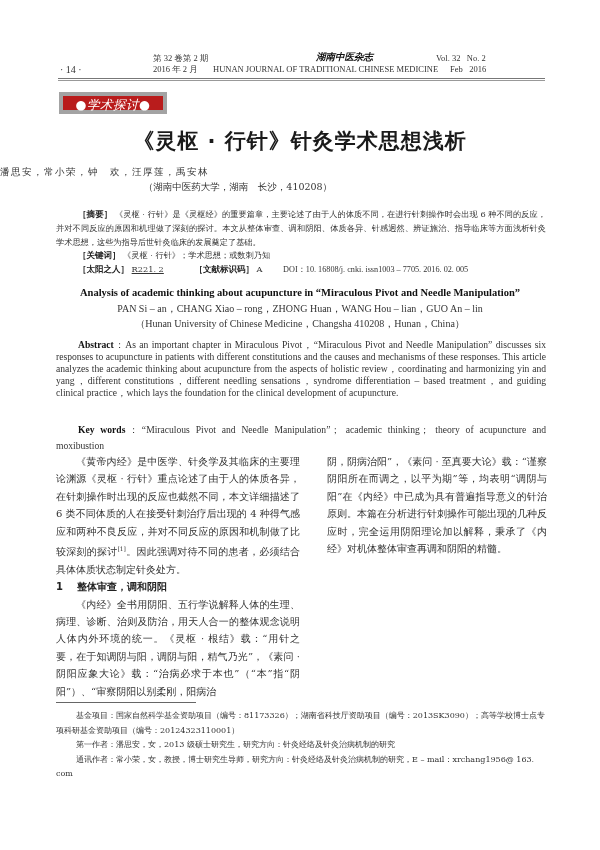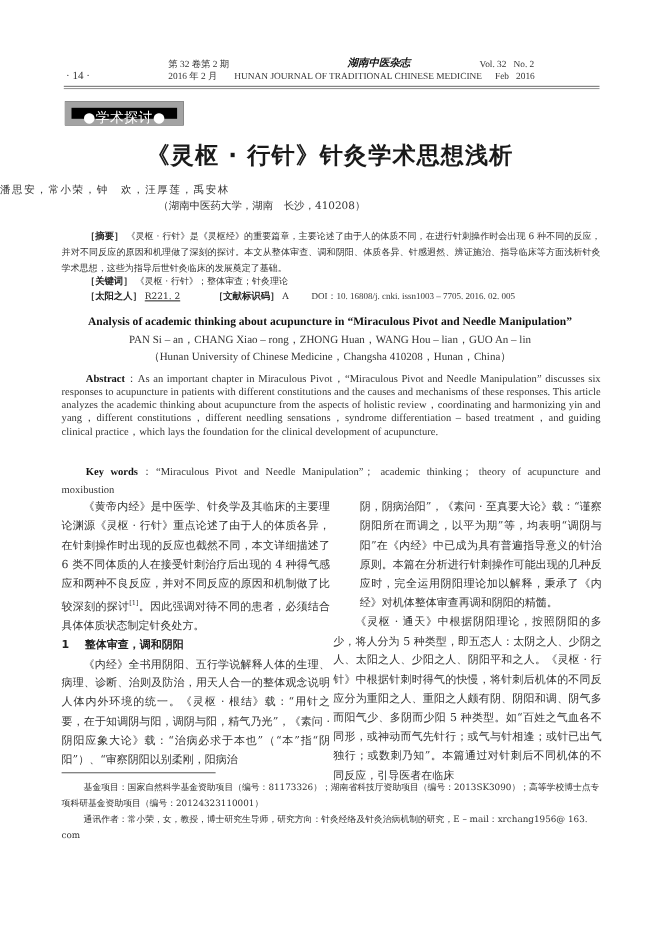--- a/index.html
+++ b/index.html
@@ -1,20 +1,20 @@
 <!DOCTYPE html>
 <html><head>
   <meta charset="utf-8">
   <style>
     html, body { margin: 0; padding: 0; background: #ffffff; }
     body { width: 600px; height: 850px; position: relative; overflow: hidden; color: #222; font-family: "DejaVu Serif", serif; }
     .abs { position: absolute; }
     .hdr { font-family: "Liberation Serif", serif; font-size: 8.5px; color: #333; white-space: nowrap; }
     .rule-top { position: absolute; left: 58px; top: 78px; width: 487px; height: 0; border-top: 1px solid #777; border-bottom: 1px solid #999; padding-top: 1px; }
-    .section-tag { position: absolute; left: 59px; top: 92px; width: 108px; height: 22px; background: #000000; border: 6px solid #a3a3a3; box-sizing: border-box; color: #fff; font-family: "DejaVu Sans", sans-serif; font-size: 12.5px; line-height: 18px; text-align: center; letter-spacing: 0.5px; }
+    .section-tag { position: absolute; left: 59px; top: 92px; width: 108px; height: 22px; background: #b91c1c; border: 4px solid #a3a3a3; box-sizing: border-box; color: #fff; font-family: "DejaVu Sans", sans-serif; font-size: 12.5px; line-height: 18px; text-align: center; letter-spacing: 0.5px; font-style: italic; }
     .title { position: absolute; left: 0; top: 127px; width: 600px; text-align: center; font-family: "DejaVu Sans", sans-serif; font-weight: bold; font-size: 21px; color: #1a1a1a; letter-spacing: 1px; }
     .authors { position: absolute; left: 0; top: 166px; width: 600px; font-size: 9.5px; color: #333; letter-spacing: 1.5px; }
     .affil { position: absolute; left: 0; top: 181px; width: 476px; text-align: center; font-size: 9.5px; color: #333; }
     .cn-abs { position: absolute; left: 56px; top: 207px; width: 490px; font-size: 8.2px; line-height: 14px; color: #333; text-indent: 22px; text-align: justify; }
     .lbl { font-family: "DejaVu Sans", sans-serif; font-weight: bold; font-size: 8.5px; color: #222; }
     .meta-line { position: absolute; left: 78px; font-size: 8.2px; color: #333; white-space: nowrap; }
     .en-title { position: absolute; left: 0; top: 287px; width: 600px; text-align: center; font-family: "Liberation Serif", serif; font-weight: bold; font-size: 10.5px; color: #111; }
     .en-authors { position: absolute; left: 0; top: 302px; width: 600px; text-align: center; font-family: "Liberation Serif", serif; font-size: 10px; color: #333; }
     .en-affil { position: absolute; left: 0; top: 317px; width: 600px; text-align: center; font-family: "Liberation Serif", serif; font-size: 10px; color: #333; }
     .en-abs { position: absolute; left: 56px; top: 339px; width: 490px; font-family: "Liberation Serif", serif; font-size: 9.6px; line-height: 12px; color: #333; text-indent: 22px; text-align: justify; }
@@ -48,21 +48,21 @@
 <div class="title">《灵枢 · 行针》针灸学术思想浅析</div>
 <div class="authors">潘思安，常小荣，钟　欢，汪厚莲，禹安林</div>
 <div class="affil">（湖南中医药大学，湖南　长沙，410208）</div>
 
 <div class="cn-abs">
   <span class="lbl">［摘要］</span>
   <span>《灵枢 · 行针》是《灵枢经》的重要篇章，主要论述了由于人的体质不同，在进行针刺操作时会出现 6 种不同的反应，并对不同反应的原因和机理做了深刻的探讨。本文从整体审查、调和阴阳、体质各异、针感迥然、辨证施治、指导临床等方面浅析针灸学术思想，这些为指导后世针灸临床的发展奠定了基础。</span>
 </div>
 <div class="meta-line" style="top:250px;">
   <span class="lbl">［关键词］</span>
-  <span>《灵枢 · 行针》；整体审查；针灸理论</span>
+  <span>《灵枢 · 行针》；学术思想；或数刺乃知</span>
 </div>
 <div class="meta-line" style="top:264px;">
   <span class="lbl">［太阳之人］</span>
   <span style="margin-right:28px;text-decoration:underline;">R221. 2</span>
   <span class="lbl">［文献标识码］</span>
   <span style="margin-right:18px;">A</span>
   <span style="font-family:'Liberation Serif',serif;">DOI：10. 16808/j. cnki. issn1003 – 7705. 2016. 02. 005</span>
 </div>
 
 <div class="en-title">Analysis of academic thinking about acupuncture in “Miraculous Pivot and Needle Manipulation”</div>
@@ -75,20 +75,20 @@
   <b>Key words</b><span>：“Miraculous Pivot and Needle Manipulation”； academic thinking； theory of acupuncture and moxibustion</span>
 </div>
 
 <div class="col col-left">
   <p><span>《黄帝内经》是中医学、针灸学及其临床的主要理论渊源《灵枢 · 行针》重点论述了由于人的体质各异，在针刺操作时出现的反应也截然不同，本文详细描述了 6 类不同体质的人在接受针刺治疗后出现的 4 种得气感应和两种不良反应，并对不同反应的原因和机制做了比较深刻的探讨</span><sup>[1]</sup><span>。因此强调对待不同的患者，必须结合具体体质状态制定针灸处方。</span></p>
   <div class="sec-head"><span class="num">1</span><span>整体审查，调和阴阳</span></div>
   <p>《内经》全书用阴阳、五行学说解释人体的生理、病理、诊断、治则及防治，用天人合一的整体观念说明人体内外环境的统一。《灵枢 · 根结》载：“用针之要，在于知调阴与阳，调阴与阳，精气乃光”，《素问 · 阴阳应象大论》载：“治病必求于本也”（“本”指“阴阳”）、“审察阴阳以别柔刚，阳病治</p>
 </div>
 <div class="col col-right">
   <p style="text-indent:0;margin-left:24px;">阴，阴病治阳”，《素问 · 至真要大论》载：“谨察阴阳所在而调之，以平为期”等，均表明“调阴与阳”在《内经》中已成为具有普遍指导意义的针治原则。本篇在分析进行针刺操作可能出现的几种反应时，完全运用阴阳理论加以解释，秉承了《内经》对机体整体审查再调和阴阳的精髓。</p>
-  <p>《灵枢 · 通天》中根据阴阳理论，按照阴阳的多少，将人分为 5 种类型，即五态人：太阴之人、少阴之人、太阳之人、少阳之人、阴阳平和之人。《灵枢 · 行针》中根据针刺时得气的快慢，将针刺后机体的不同反应分为重阳之人、重阳之人颇有阴、阴阳和调、阴气多而阳气少、多阴而少阳 5 种类型。如“百姓之气血各不同形，或神动而气先针行；或气与针相逢；或针已出气独行；或数刺乃知”。本篇通过对针刺后不同机体的不同反应，引导医者在临床</p>
 </div>
 
 <div class="foot-rule"></div>
 <div class="footnotes">
   <p>基金项目：国家自然科学基金资助项目（编号：81173326）；湖南省科技厅资助项目（编号：2013SK3090）；高等学校博士点专项科研基金资助项目（编号：20124323110001）</p>
+  <p>第一作者：潘思安，女，2013 级硕士研究生，研究方向：针灸经络及针灸治病机制的研究</p>
   <p>通讯作者：常小荣，女，教授，博士研究生导师，研究方向：针灸经络及针灸治病机制的研究，E – mail：xrchang1956@ 163. com</p>
 </div>
 
 </body></html>

